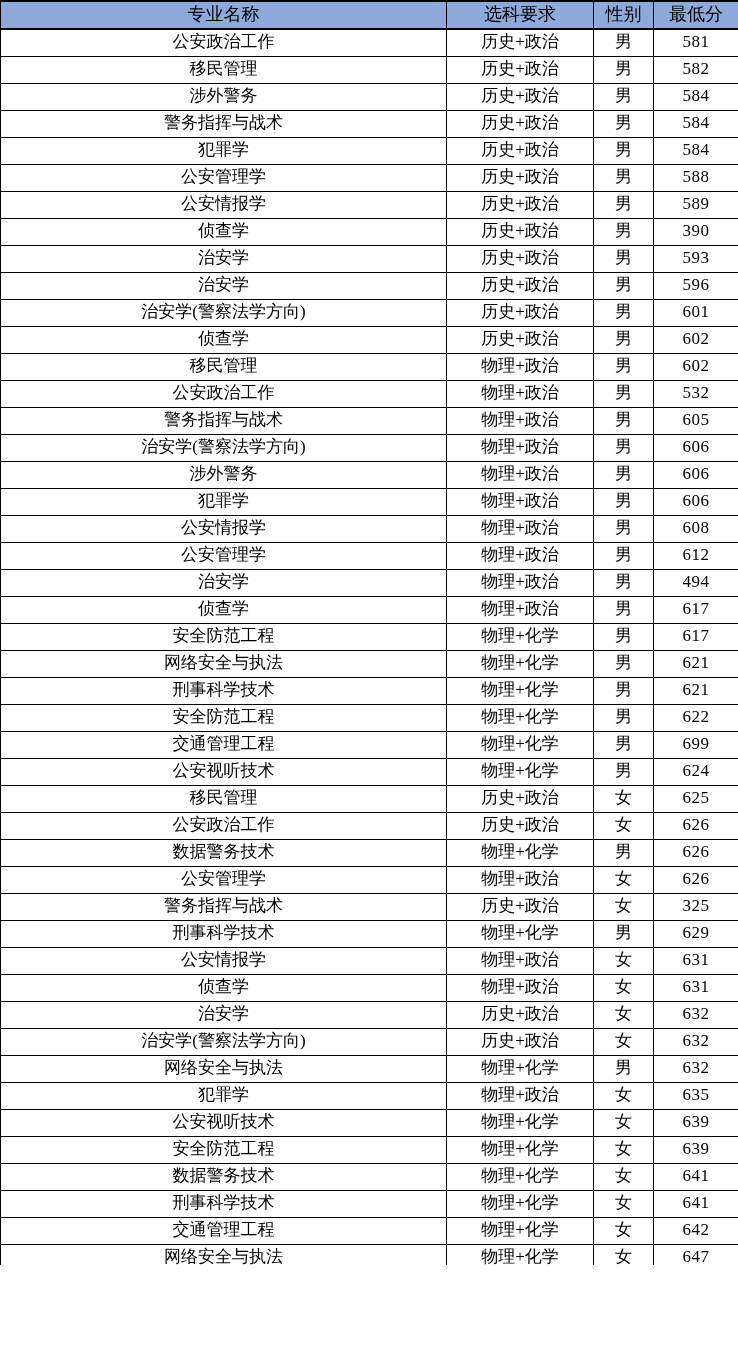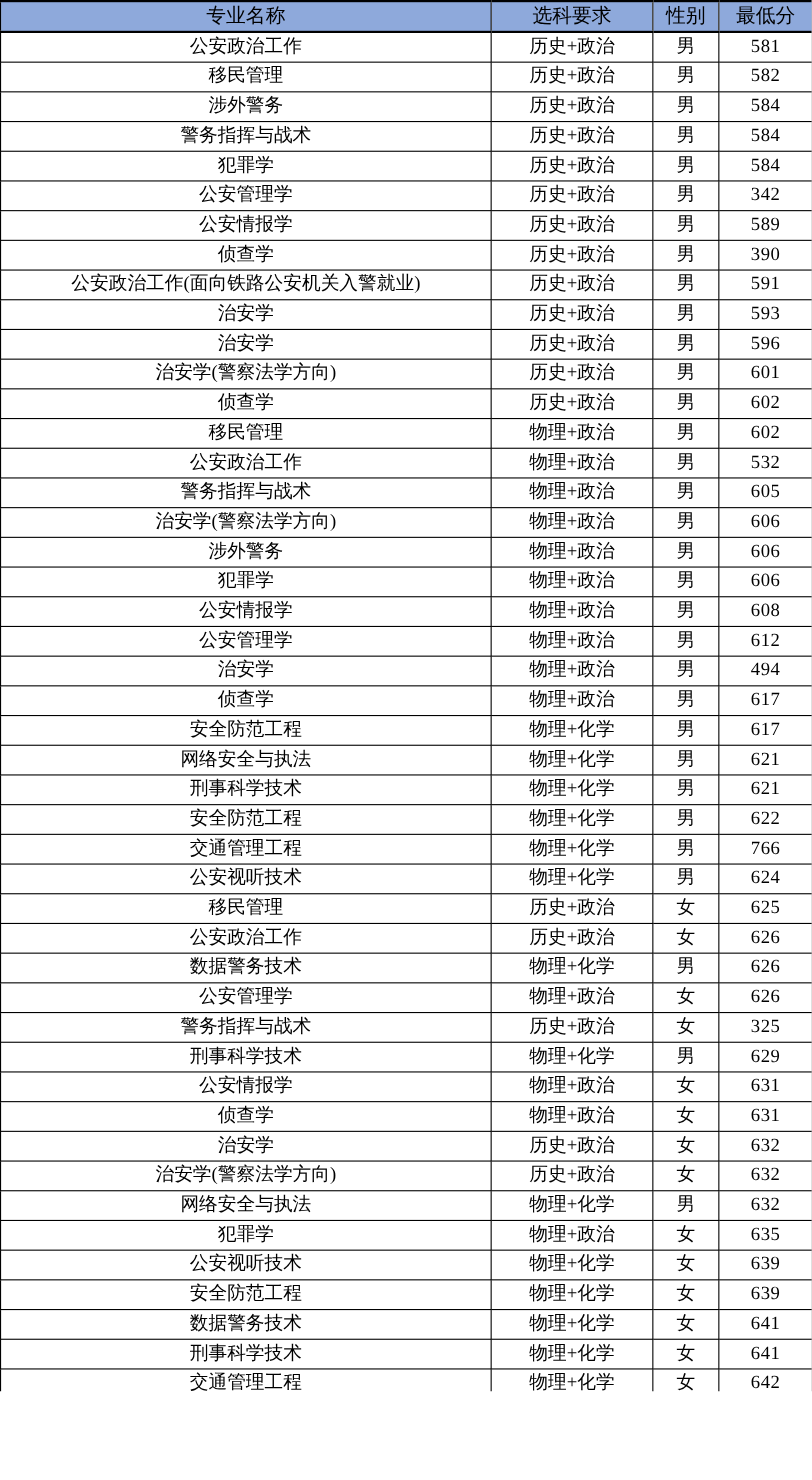--- a/index.html
+++ b/index.html
@@ -96,41 +96,35 @@
         <tr>
     <td>犯罪学</td>
     <td>历史+政治</td>
     <td>男</td>
     <td class="num">584</td>
   </tr>
         <tr>
     <td>公安管理学</td>
     <td>历史+政治</td>
     <td>男</td>
-    <td class="num">342</td>
+    <td class="num">588</td>
   </tr>
         <tr>
     <td>公安情报学</td>
     <td>历史+政治</td>
     <td>男</td>
     <td class="num">589</td>
   </tr>
         <tr>
     <td>侦查学</td>
     <td>历史+政治</td>
     <td>男</td>
     <td class="num">390</td>
   </tr>
         <tr>
-    <td>公安政治工作(面向铁路公安机关入警就业)</td>
-    <td>历史+政治</td>
-    <td>男</td>
-    <td class="num">591</td>
-  </tr>
-        <tr>
     <td>治安学</td>
     <td>历史+政治</td>
     <td>男</td>
     <td class="num">593</td>
   </tr>
         <tr>
     <td>治安学</td>
     <td>历史+政治</td>
     <td>男</td>
     <td class="num">596</td>
@@ -228,21 +222,21 @@
         <tr>
     <td>安全防范工程</td>
     <td>物理+化学</td>
     <td>男</td>
     <td class="num">622</td>
   </tr>
         <tr>
     <td>交通管理工程</td>
     <td>物理+化学</td>
     <td>男</td>
-    <td class="num">766</td>
+    <td class="num">699</td>
   </tr>
         <tr>
     <td>公安视听技术</td>
     <td>物理+化学</td>
     <td>男</td>
     <td class="num">624</td>
   </tr>
         <tr>
     <td>移民管理</td>
     <td>历史+政治</td>

